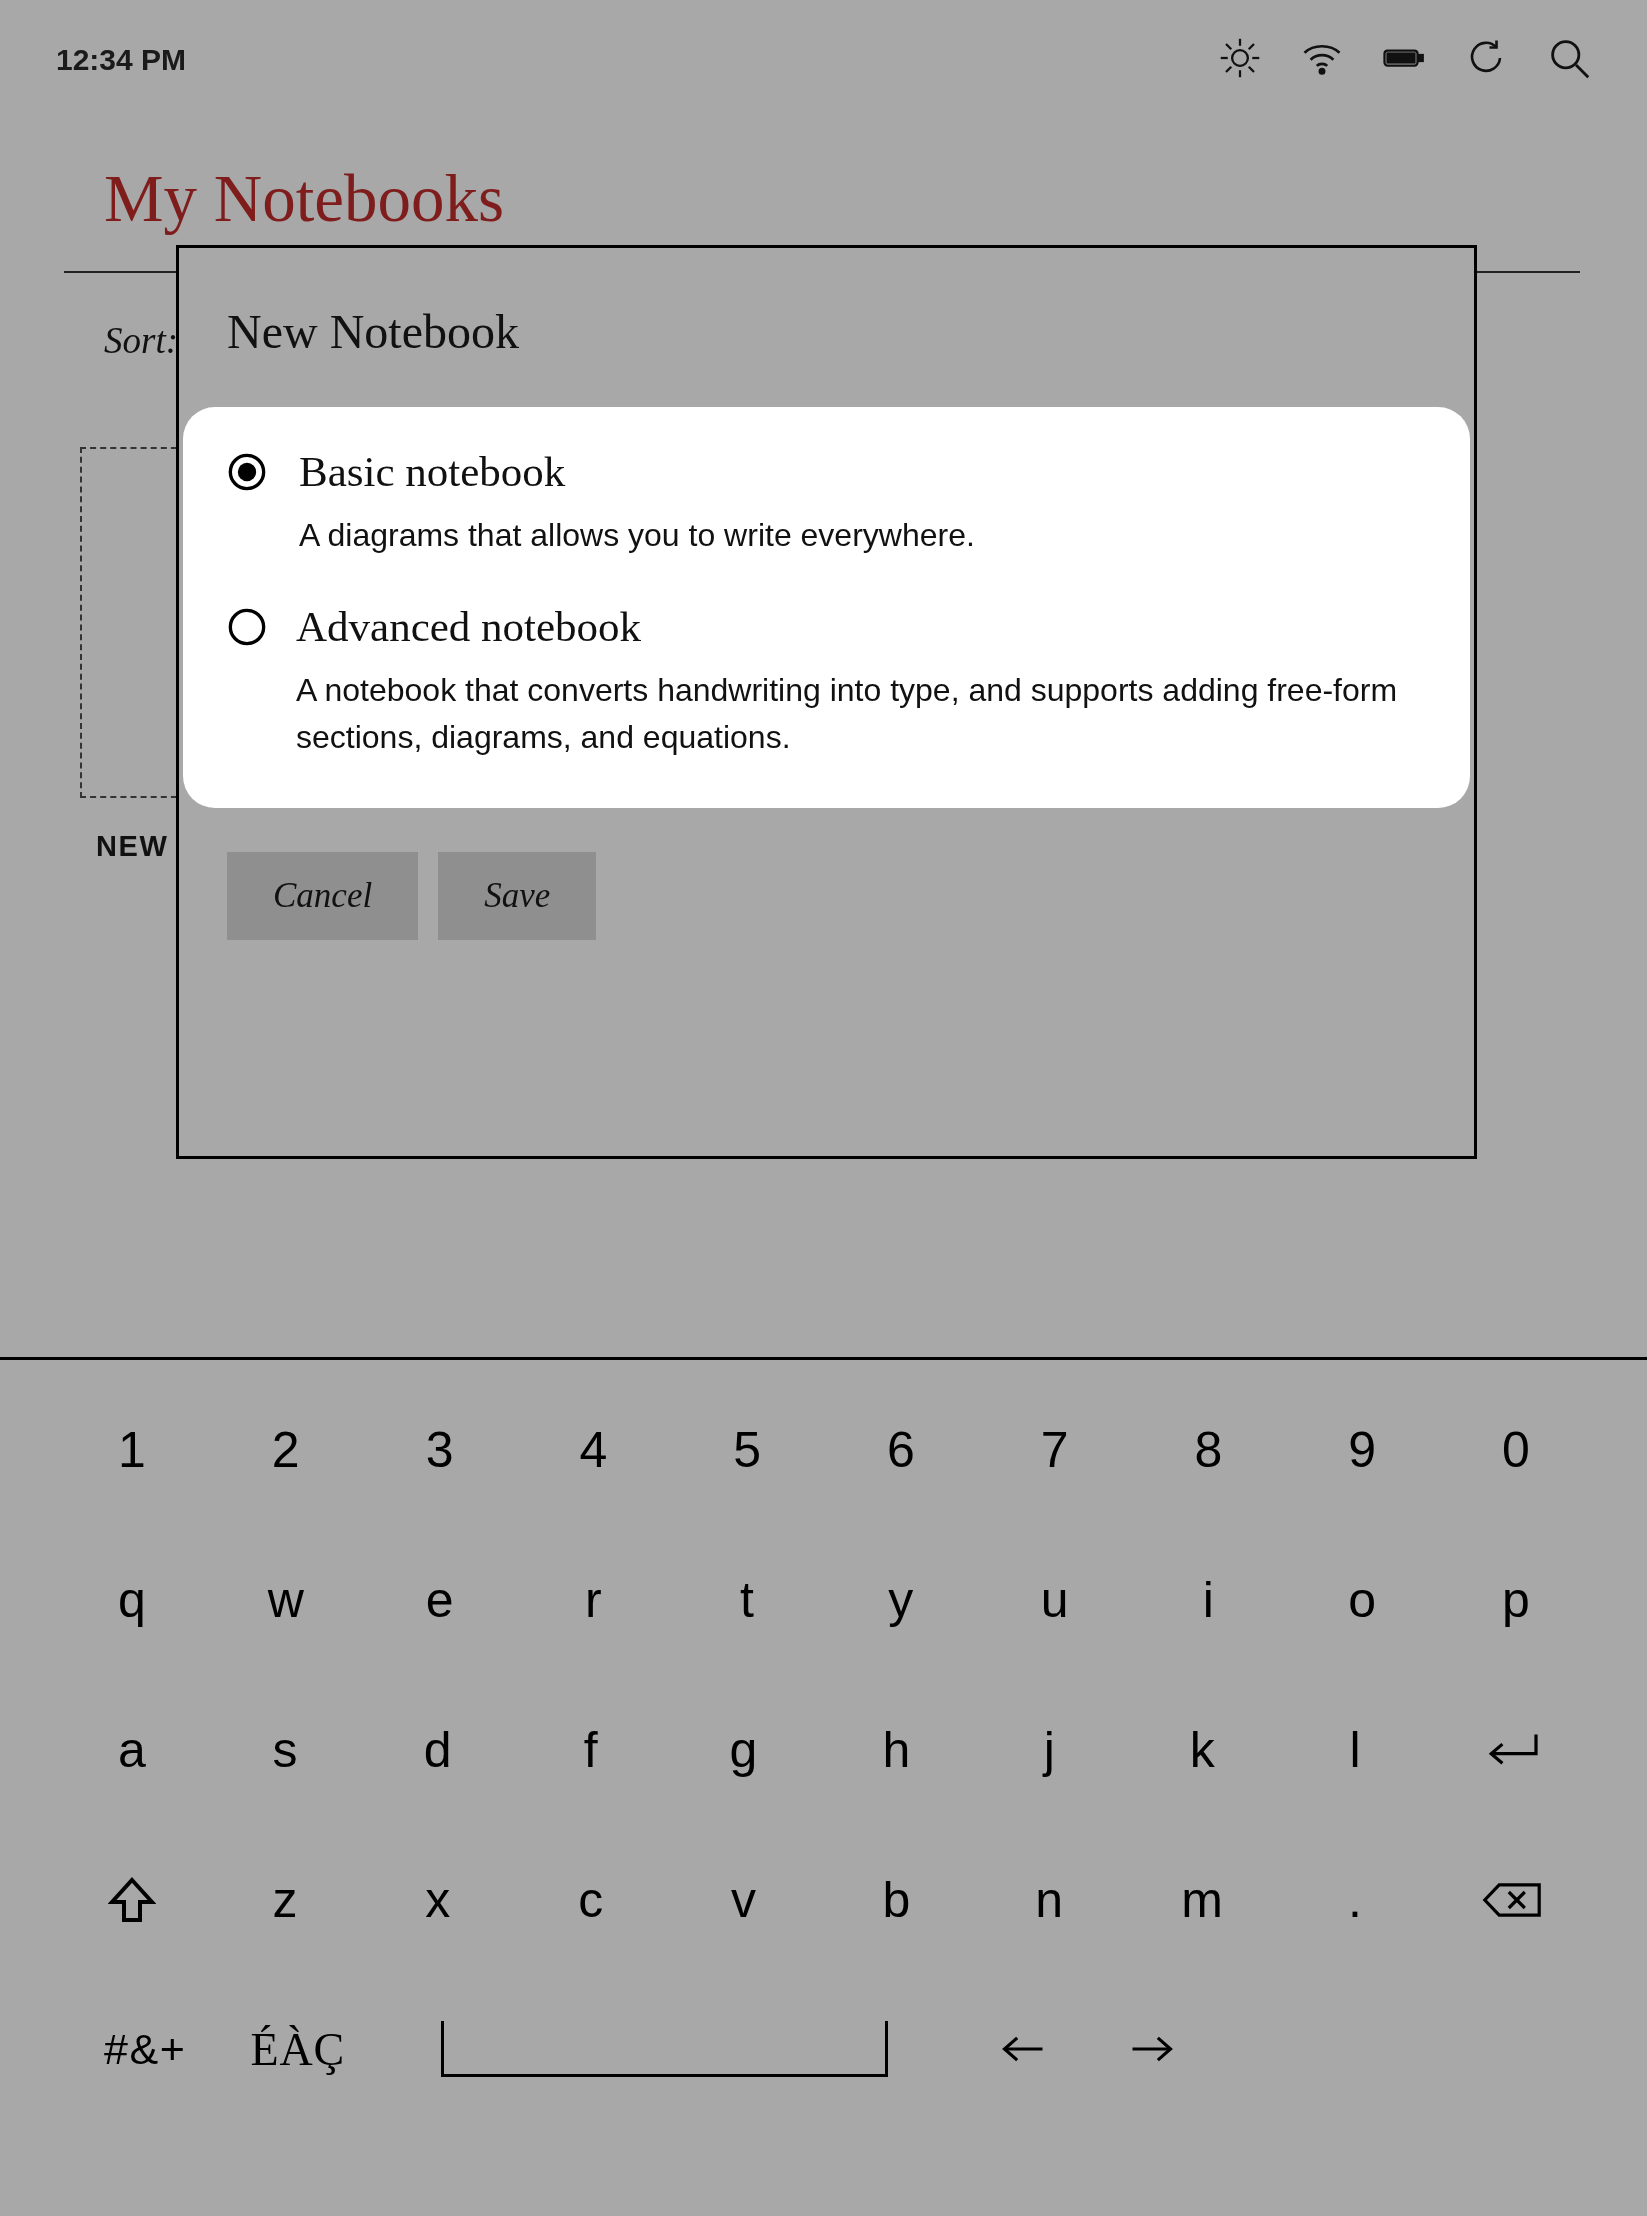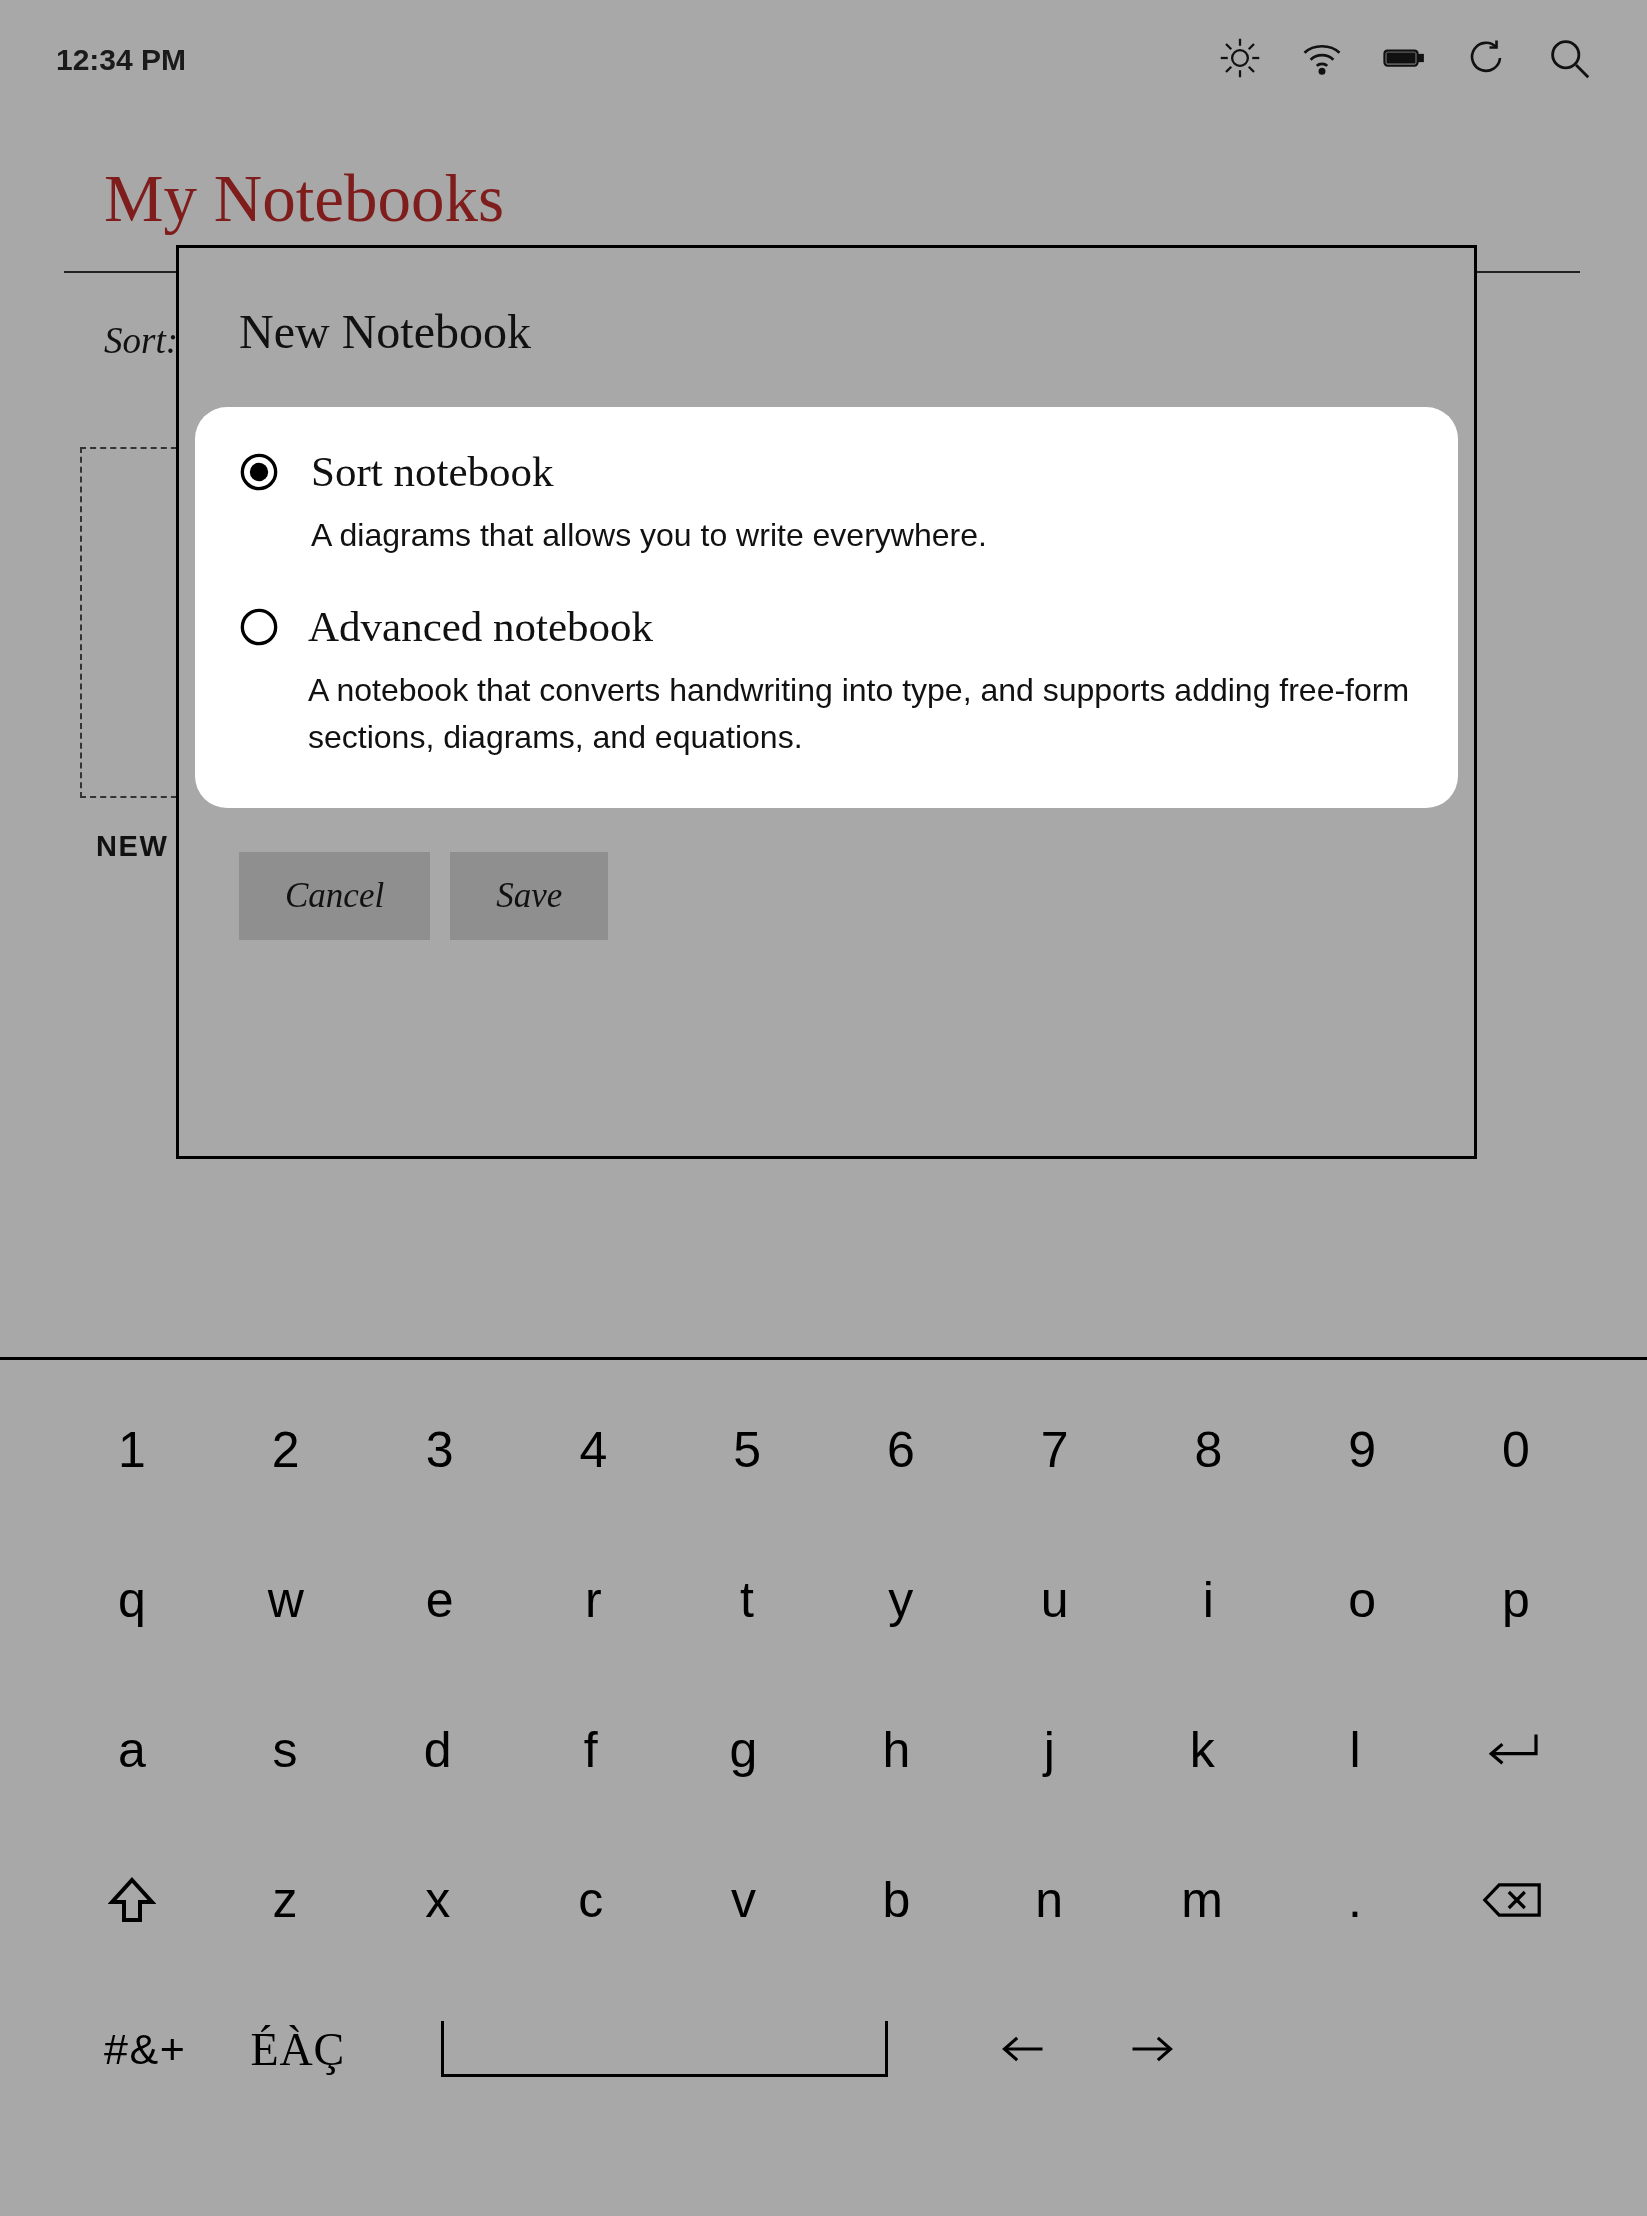--- a/index.html
+++ b/index.html
@@ -81,21 +81,21 @@
 
   
   .dialog {
     position: absolute;
     top: 245px;
     left: 176px;
     width: 1301px;
     height: 914px;
     border: 3.2px solid #000;
     background: #a8a8a8;
-    padding: 56px 60px;
+    padding: 56px 48px;
   }
   .dialog-title {
     font-size: 48px;
     color: #111;
     margin-bottom: 48px;
   }
   .name-input-wrap {
     border: 3.2px solid #000;
     height: 96px;
     display: flex;
@@ -280,21 +280,21 @@
 
   <div class="options-card">
     <div class="option">
       <span class="radio">
         <svg viewBox="0 0 48 48">
             <circle cx="24" cy="24" r="20" fill="none" stroke="#000" stroke-width="4"></circle>
             <circle cx="24" cy="24" r="11" fill="#000"></circle>
           </svg>
       </span>
       <div class="option-text">
-        <div class="opt-title">Sort notebook</div>
+        <div class="opt-title">Basic notebook</div>
         <div class="opt-desc">A diagrams that allows you to write everywhere.</div>
       </div>
     </div>
     <div class="option">
       <span class="radio">
         <svg viewBox="0 0 48 48">
             <circle cx="24" cy="24" r="20" fill="none" stroke="#000" stroke-width="4"></circle>
           </svg>
       </span>
       <div class="option-text">

